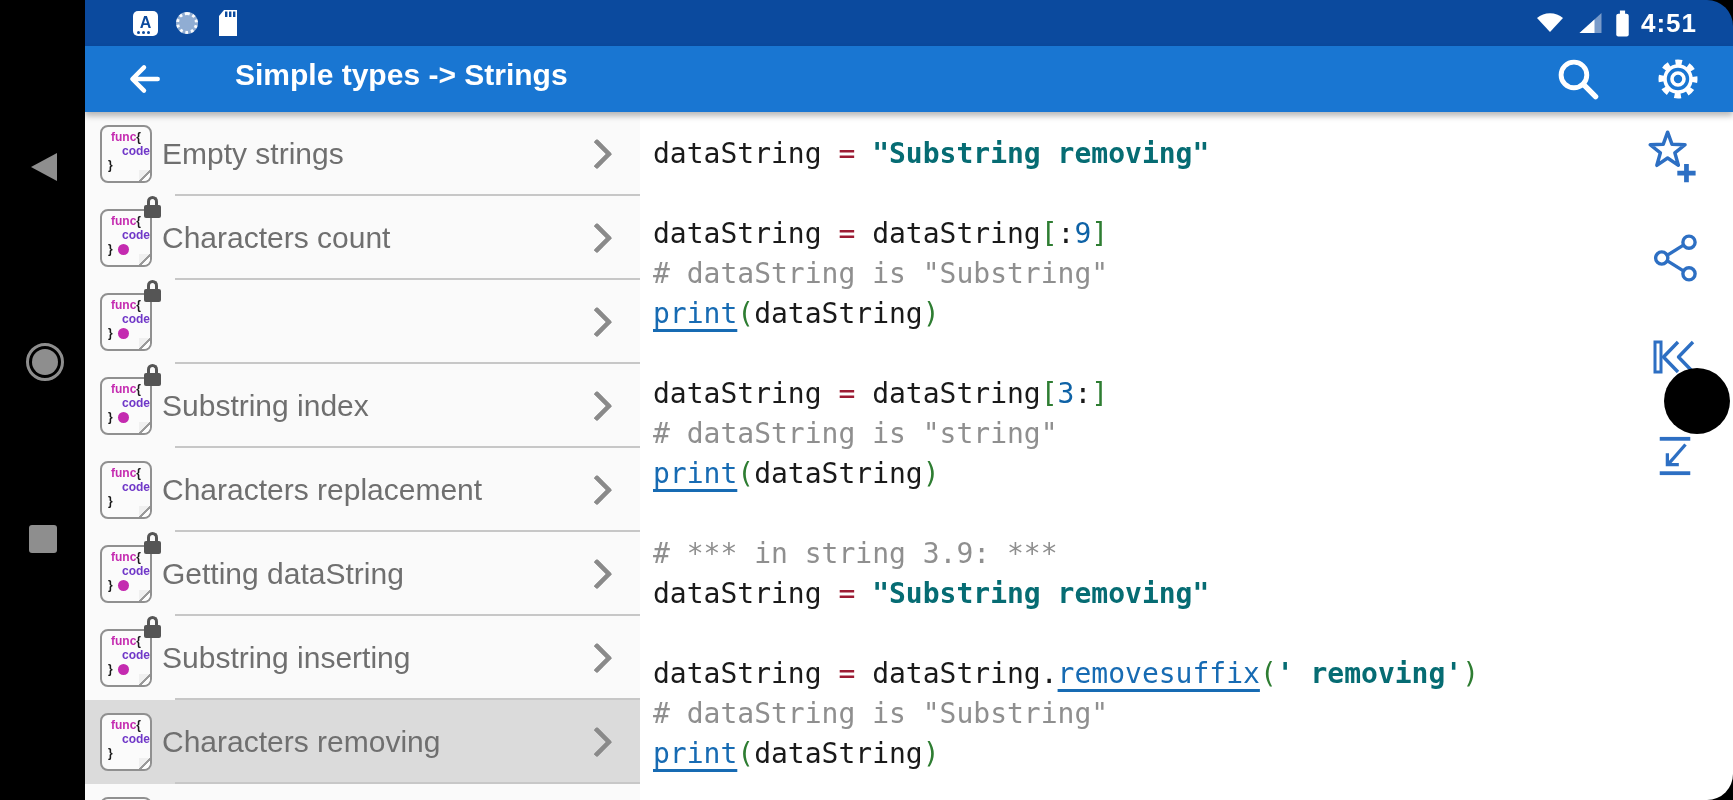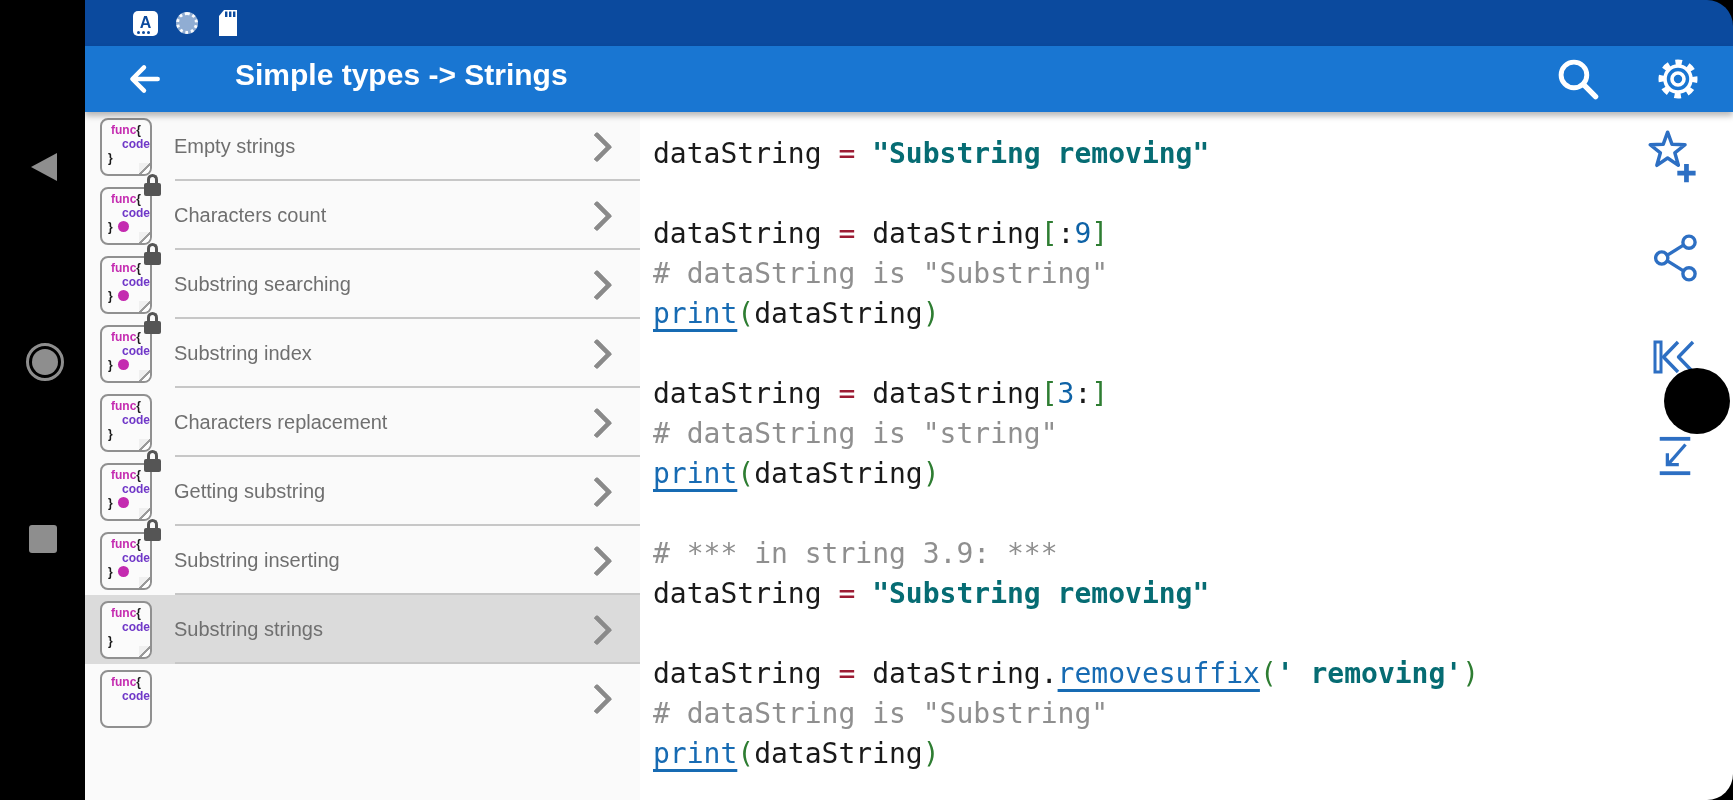--- a/index.html
+++ b/index.html
@@ -25,36 +25,36 @@
 
   
   .appbar{position:absolute;left:85px;top:46px;width:1648px;height:66px;background:var(--appbar-bg);box-shadow:0 4px 6px rgba(0,0,0,.28);z-index:5;}
   .ab-back{position:absolute;left:40px;top:14px;width:38px;height:38px;}
   .ab-title{position:absolute;left:150px;top:0;height:57px;display:flex;align-items:center;color:#fff;font-size:30px;font-weight:bold;}
   .ab-search{position:absolute;right:132px;top:10px;width:46px;height:46px;}
   .ab-gear{position:absolute;right:31px;top:9px;width:48px;height:48px;}
 
   
   .sidebar{position:absolute;left:85px;top:112px;width:555px;height:688px;background:var(--side-bg);overflow:hidden;}
-  .srow{position:relative;height:69px;display:flex;align-items:center;}
+  .srow{position:relative;height:84px;display:flex;align-items:center;}
   .srow.sel{background:var(--sel-bg);}
   .sdiv{position:absolute;left:90px;right:0;bottom:0;height:2px;background:var(--divider);}
   .doc-wrap{position:relative;margin-left:15px;width:52px;height:58px;flex:0 0 auto;}
   .doc{position:absolute;inset:0;background:#FBFBFB;border:2px solid #909090;border-radius:8px;box-sizing:border-box;overflow:hidden;padding-top:3px;}
   .dl{font:bold 12px/14px "Liberation Sans",sans-serif;text-align:center;white-space:nowrap;}
   .dl3{display:flex;align-items:center;padding-left:6px;text-align:left;}
   .mag{color:var(--magenta);}
   .pur{color:var(--purple);margin-left:20px;}
   .blk{color:#1a1a1a;}
   .ddot{width:11px;height:11px;border-radius:50%;background:var(--magenta);display:inline-block;margin-left:5px;}
   .fold{position:absolute;right:-1px;bottom:-1px;width:12px;height:12px;background:linear-gradient(315deg,#fdfdfd 44%,#9a9a9a 44%,#9a9a9a 56%,#f0f0f0 56%);}
   .lock{position:absolute;top:-13px;right:-10px;width:20px;height:26px;}
   .shk{width:11px;height:10px;border:3px solid var(--lock);border-bottom:none;border-radius:6px 6px 0 0;margin:0 auto;box-sizing:border-box;}
   .bdy{width:17px;height:13px;background:var(--lock);border-radius:2px;margin:-1px auto 0;}
-  .slabel{margin-left:22px;font-size:20px;color:var(--side-text);white-space:nowrap;}
+  .slabel{margin-left:10px;font-size:30px;color:var(--side-text);white-space:nowrap;}
   .chev{position:absolute;right:32px;top:50%;width:17px;height:17px;border-top:5px solid var(--chevron);border-right:5px solid var(--chevron);border-radius:2px;transform:translateY(-50%) rotate(45deg);}
 
   
   .codearea{position:absolute;left:640px;top:112px;width:1093px;height:688px;background:#fff;box-sizing:border-box;padding:22px 0 0 13px;overflow:hidden;}
   .code-line{height:40px;white-space:pre;font:28px/40px "DejaVu Sans Mono",monospace;color:var(--code-plain);}
   .tk-p{color:var(--code-plain);}
   .tk-o{color:var(--code-op);}
   .tk-s{color:var(--code-str);font-weight:bold;}
   .tk-n{color:var(--code-num);}
   .tk-b{color:var(--code-brk);}
@@ -88,20 +88,34 @@
             <i></i>
           </span>
       </div>
       <div class="timer-icon"></div>
       <svg width="24" height="28" viewBox="0 0 24 28">
         <path d="M8 1 L21 1 L21 27 L3 27 L3 7 Z" fill="#fff"></path>
         <rect x="9" y="2.5" width="2.4" height="5.5" fill="#0B4A9E"></rect>
         <rect x="13" y="2.5" width="2.4" height="5.5" fill="#0B4A9E"></rect>
         <rect x="17" y="2.5" width="2.4" height="5.5" fill="#0B4A9E"></rect>
       </svg>
+    </div>
+    <div class="sb-right">
+      <svg width="32" height="24" viewBox="0 0 30 24">
+        <path d="M15 21 L2 7 C 9 0.5 21 0.5 28 7 Z" fill="#fff"></path>
+      </svg>
+      <svg width="27" height="24" viewBox="0 0 26 24">
+        <polygon points="2,22 24,22 24,2" fill="rgba(255,255,255,.45)"></polygon>
+        <polygon points="2,22 17,22 17,8.4" fill="#fff"></polygon>
+      </svg>
+      <svg width="15" height="27" viewBox="0 0 14 26">
+        <rect x="4.5" y="0.5" width="5" height="4" fill="#fff"></rect>
+        <rect x="1" y="3.5" width="12" height="22" rx="2" fill="#fff"></rect>
+      </svg>
+      <span class="sb-time">4:51</span>
     </div>
   </div>
 
   <div class="appbar">
     <svg class="ab-back" viewBox="0 0 36 36">
       <path d="M31 18 H8 M18 7 L7 18 L18 29" fill="none" stroke="#fff" stroke-width="4.2" stroke-linecap="round" stroke-linejoin="round"></path>
     </svg>
     <div class="ab-title">Simple types -&gt; Strings</div>
     <svg class="ab-search" viewBox="0 0 34 34">
       <circle cx="14" cy="14" r="9.5" fill="none" stroke="#fff" stroke-width="3.6"></circle>
@@ -159,21 +173,20 @@
               <span class="blk">}</span>
               <span class="ddot"></span>
             </div>
             <div class="fold"></div>
           </div>
           <div class="lock">
             <div class="shk"></div>
             <div class="bdy"></div>
           </div>
         </div>
-        <div class="slabel">Substring searching</div>
         <div class="chev"></div>
         <div class="sdiv"></div>
       </div>
       <div class="srow">
         <div class="doc-wrap">
           <div class="doc">
             <div class="dl"><span class="mag">func</span><span class="blk">{</span></div>
             <div class="dl pur">code</div>
             <div class="dl dl3">
               <span class="blk">}</span>
@@ -214,21 +227,21 @@
               <span class="blk">}</span>
               <span class="ddot"></span>
             </div>
             <div class="fold"></div>
           </div>
           <div class="lock">
             <div class="shk"></div>
             <div class="bdy"></div>
           </div>
         </div>
-        <div class="slabel">Getting substring</div>
+        <div class="slabel">Getting dataString</div>
         <div class="chev"></div>
         <div class="sdiv"></div>
       </div>
       <div class="srow">
         <div class="doc-wrap">
           <div class="doc">
             <div class="dl"><span class="mag">func</span><span class="blk">{</span></div>
             <div class="dl pur">code</div>
             <div class="dl dl3">
               <span class="blk">}</span>
@@ -249,21 +262,21 @@
         <div class="doc-wrap">
           <div class="doc">
             <div class="dl"><span class="mag">func</span><span class="blk">{</span></div>
             <div class="dl pur">code</div>
             <div class="dl dl3">
               <span class="blk">}</span>
             </div>
             <div class="fold"></div>
           </div>
         </div>
-        <div class="slabel">Substring strings</div>
+        <div class="slabel">Characters removing</div>
         <div class="chev"></div>
         <div class="sdiv"></div>
       </div>
       <div class="srow">
         <div class="doc-wrap">
           <div class="doc">
             <div class="dl"><span class="mag">func</span><span class="blk">{</span></div>
             <div class="dl pur">code</div>
           </div>
         </div>

